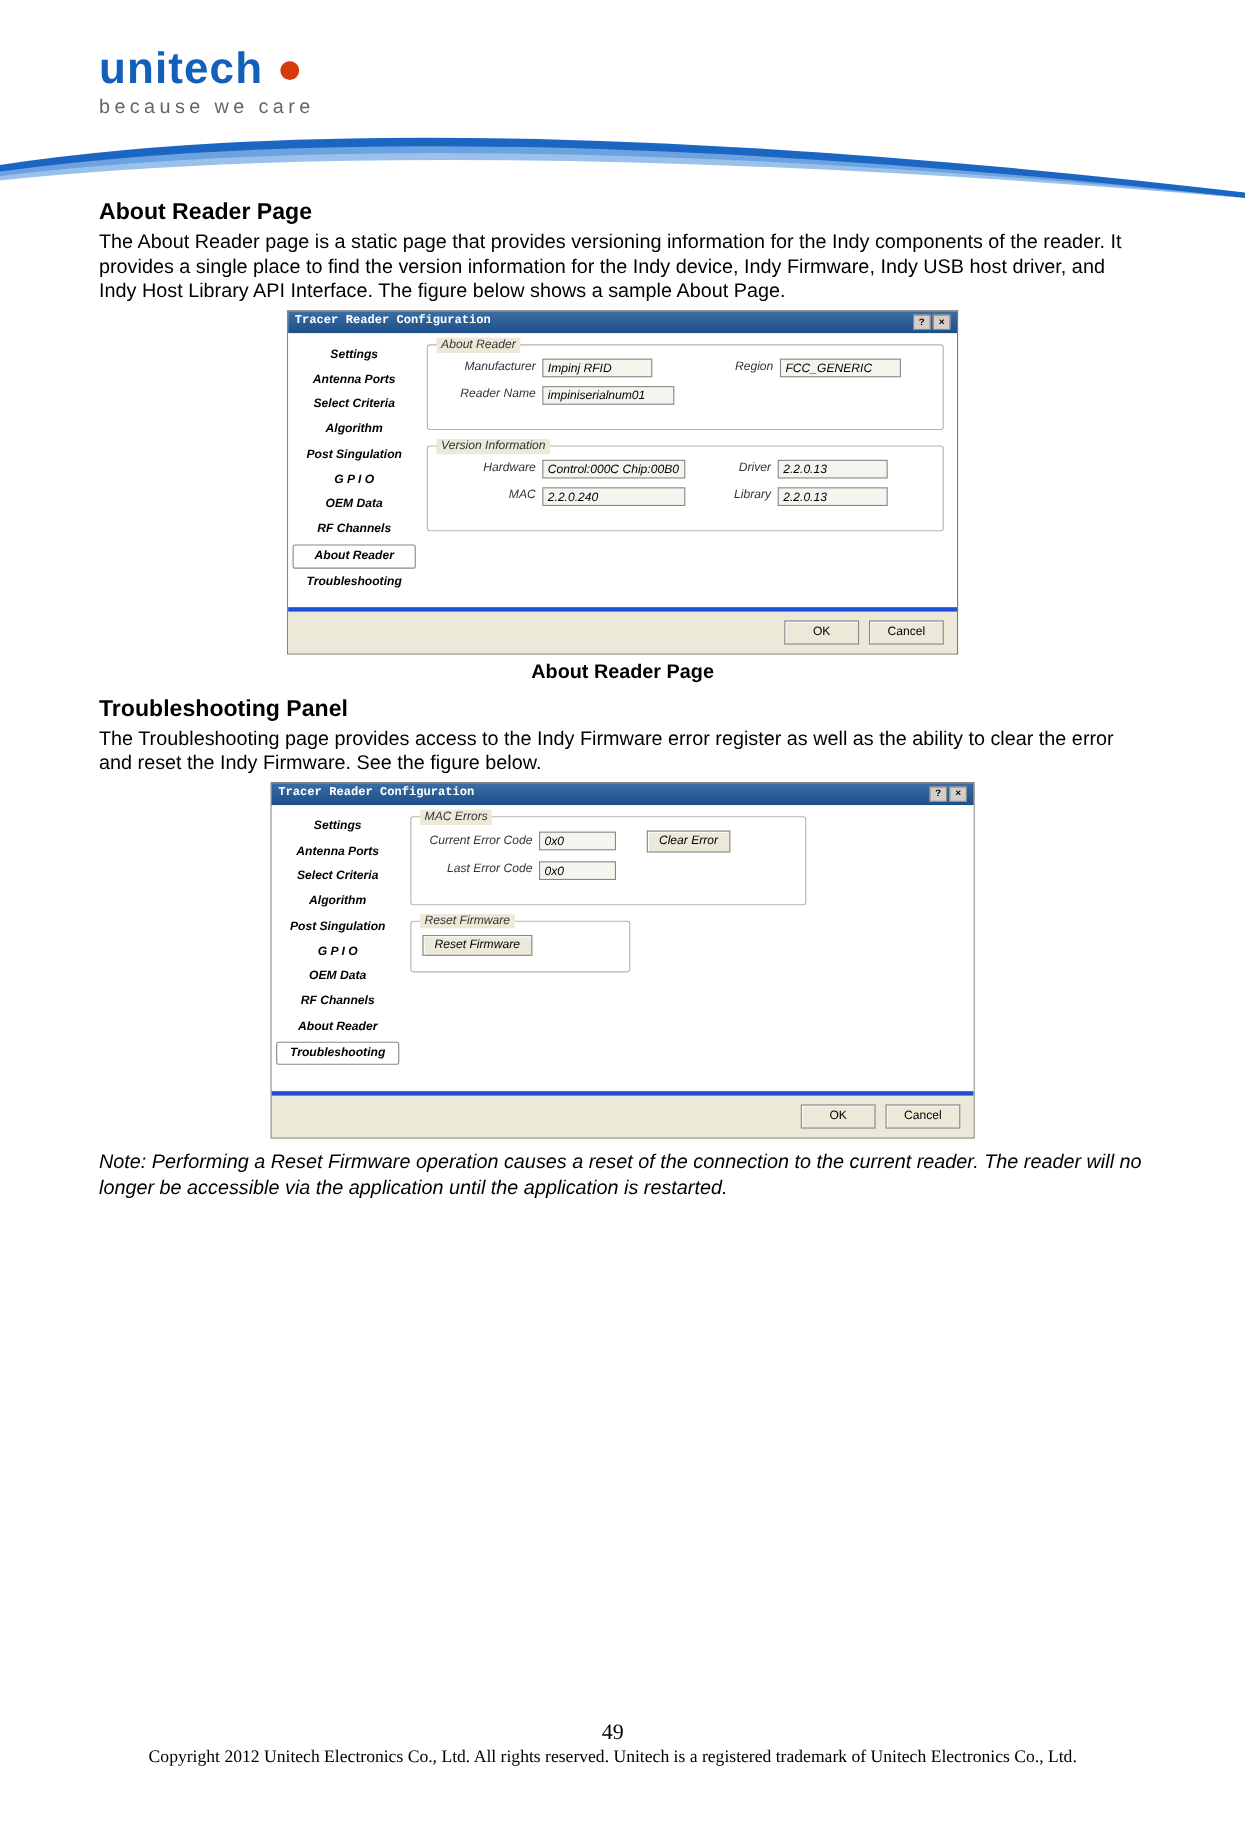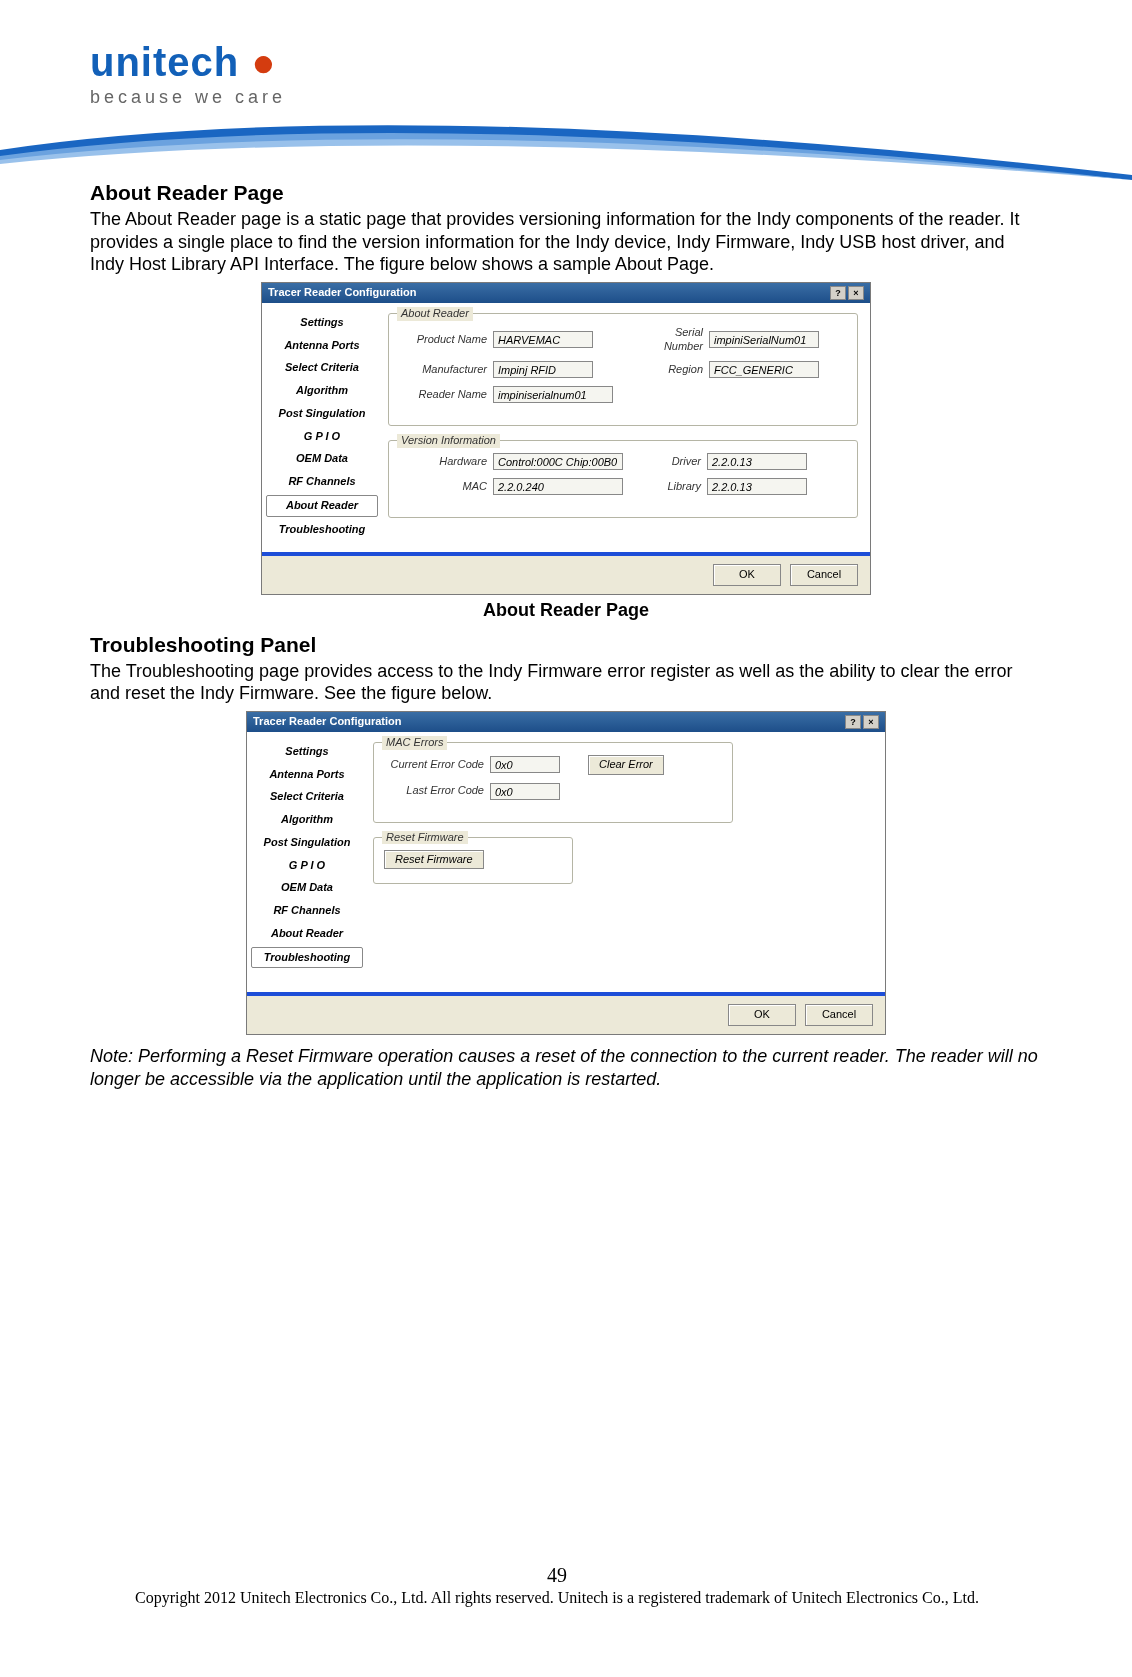--- a/index.html
+++ b/index.html
@@ -95,20 +95,21 @@
   .dlg2 { width: 640px; }
   .dlg-title {
     background: linear-gradient(#3a6ea5, #1d4e89);
     color: #fff;
     padding: 3px 6px;
     font-weight: bold;
     font-size: 11px;
     display: flex;
     justify-content: space-between;
     align-items: flex-start;
+    font-family: Liberation Mono, monospace;
   }
   .dlg-title .wbtns { display: flex; gap: 2px; }
   .wbtn {
     width: 16px; height: 14px;
     background: #d4d0c8;
     border: 1px solid #888;
     font-size: 9px;
     line-height: 12px;
     text-align: center;
     color: #000;
@@ -259,27 +260,20 @@
           <div class="sidebar-item">G P I O</div>
           <div class="sidebar-item">OEM Data</div>
           <div class="sidebar-item">RF Channels</div>
           <div class="sidebar-item selected">About Reader</div>
           <div class="sidebar-item">Troubleshooting</div>
         </div>
         <div class="panel">
           <div class="fieldset">
             <div class="fieldset-legend">About Reader</div>
             <div class="row">
-              <span class="lbl">Product Name</span>
-              <span class="val" style="width:100px">HARVEMAC</span>
-              <span class="pairgap"></span>
-              <span class="lbl2">Serial Number</span>
-              <span class="val" style="width:110px">impiniSerialNum01</span>
-            </div>
-            <div class="row">
               <span class="lbl">Manufacturer</span>
               <span class="val" style="width:100px">Impinj RFID</span>
               <span class="pairgap"></span>
               <span class="lbl2">Region</span>
               <span class="val" style="width:110px">FCC_GENERIC</span>
             </div>
             <div class="row">
               <span class="lbl">Reader Name</span>
               <span class="val" style="width:120px">impiniserialnum01</span>
             </div>

